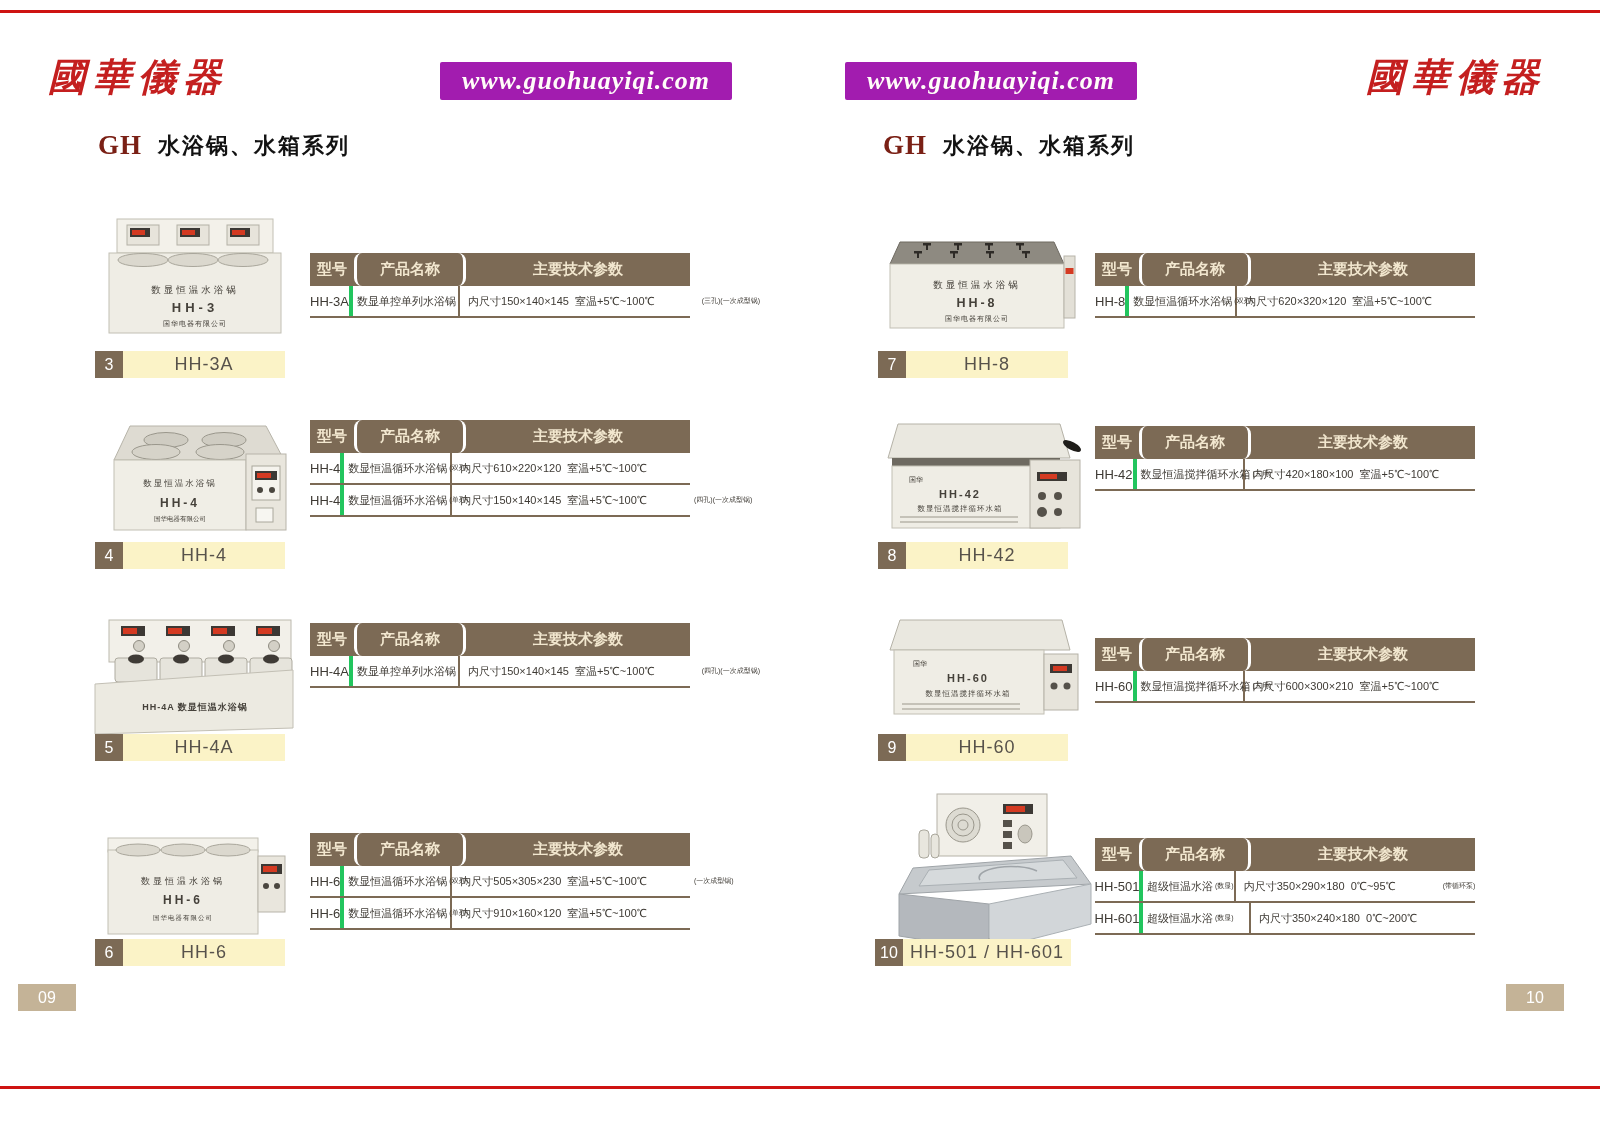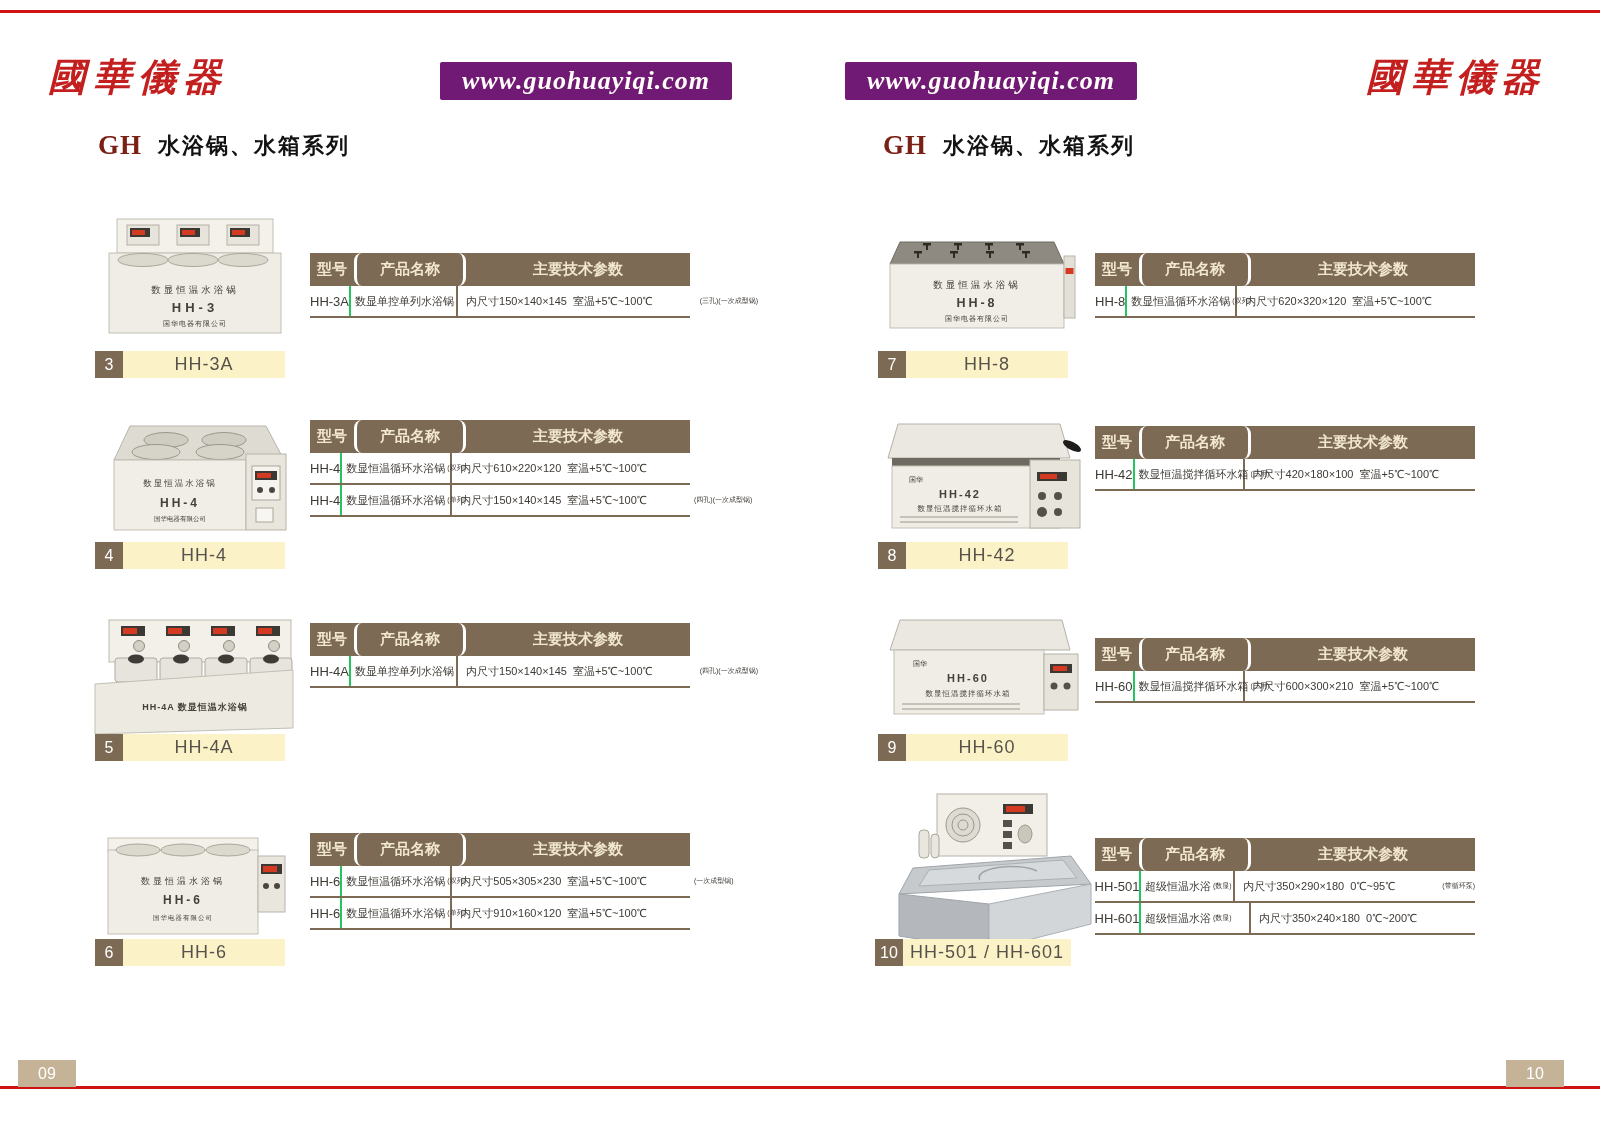--- a/index.html
+++ b/index.html
@@ -12,21 +12,21 @@
   #rule-bottom { top:1086px; }
 
   .logo {
     position:absolute; color:#c41f1f; font-family:"Liberation Serif", serif;
     font-weight:bold; font-size:38px; letter-spacing:7px; font-style:italic;
   }
   #logo-left  { left:48px;  top:52px; }
   #logo-right { left:1366px; top:52px; }
 
   .banner {
-    position:absolute; width:292px; height:38px; background:#701a75; color:#fffdf8;
+    position:absolute; width:292px; height:38px; background:#a21caf; color:#fffdf8;
     font-family:"Liberation Serif", serif; font-style:italic; font-weight:bold;
     font-size:26px; display:flex; align-items:center; justify-content:center;
     letter-spacing:1px; border-radius:2px;
   }
   #banner-left  { left:440px; top:62px; }
   #banner-right { left:845px; top:62px; }
 
   .sect { position:absolute; font-size:22px; font-weight:bold; color:#121212; letter-spacing:2px; white-space:nowrap; }
   .sect .pfx { color:#7a2015; font-family:"Liberation Serif", serif; font-size:27px; letter-spacing:1px; margin-right:16px; vertical-align:-1px; }
   #sect-left  { left:98px;  top:130px; }
@@ -38,29 +38,29 @@
 
   .ptable { position:absolute; width:380px; }
   .thead { display:flex; height:33px; background:#7c6a55; }
   .th { color:#f2e7cf; font-size:15px; font-weight:bold; display:flex; align-items:center; justify-content:center; box-sizing:border-box;border-radius:8px; }
   .th.c1 { width:44px; }
   .th.c2 { width:112px; border-left:3px solid #ffffff; border-right:3px solid #ffffff; }
   .th.c3 { flex:1; }
   .trow { display:flex; height:30px; border-bottom:2px solid #7c6a55; background:#ffffff; }
   .td { display:flex; align-items:center; color:#3e3a34; white-space:pre; box-sizing:border-box; }
   .td.c1 { width:44px; justify-content:center; font-size:13px; }
-  .td.c2 { width:112px; padding-left:4px; font-size:11px; border-left:2px solid #22c55e; border-right:2px solid #7c6a55; }
+  .td.c2 { width:112px; padding-left:4px; font-size:11px; border-left:4px solid #22c55e; border-right:2px solid #7c6a55; }
   .td.c3 { flex:1; padding-left:8px; font-size:11px;gap:45px; }
   .note { font-size:7px; margin-left:2px; letter-spacing:0; }
 
   .plabel { position:absolute; height:27px; display:flex; }
   .pnum { width:28px; background:#7c6a55; color:#ffffff; font-size:16px; display:flex; align-items:center; justify-content:center; }
   .pname { flex:1; background:#fbf3c7; color:#57524b; font-size:18px; display:flex; align-items:center; justify-content:center; letter-spacing:1px; white-space:nowrap; }
 
-  .ptab { position:absolute; top:1060px; width:58px; height:27px; background:#c4b397; color:#ffffff; font-size:16px; display:flex; align-items:center; justify-content:center; }
+  .ptab { position:absolute; top:984px; width:58px; height:27px; background:#c4b397; color:#ffffff; font-size:16px; display:flex; align-items:center; justify-content:center; }
   #tab-09 { left:18px; } #tab-10 { left:1506px; }
 </style>
 </head>
 <body>
 
 <div id="canvas">
   <div class="rule" id="rule-top"></div>
   <div class="rule" id="rule-bottom"></div>
 
   <div class="logo" id="logo-left">國華儀器</div>

